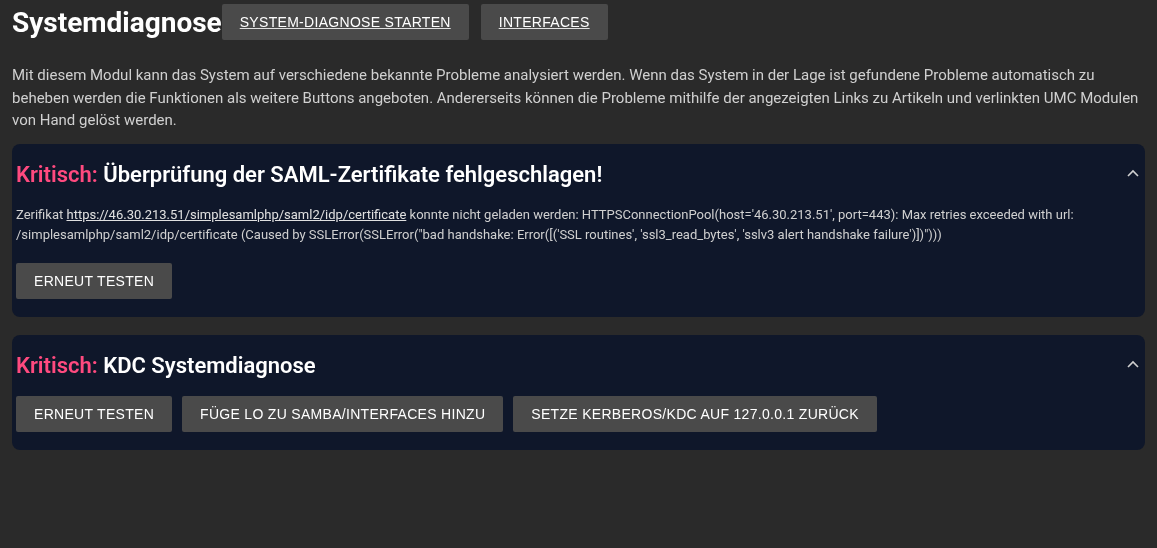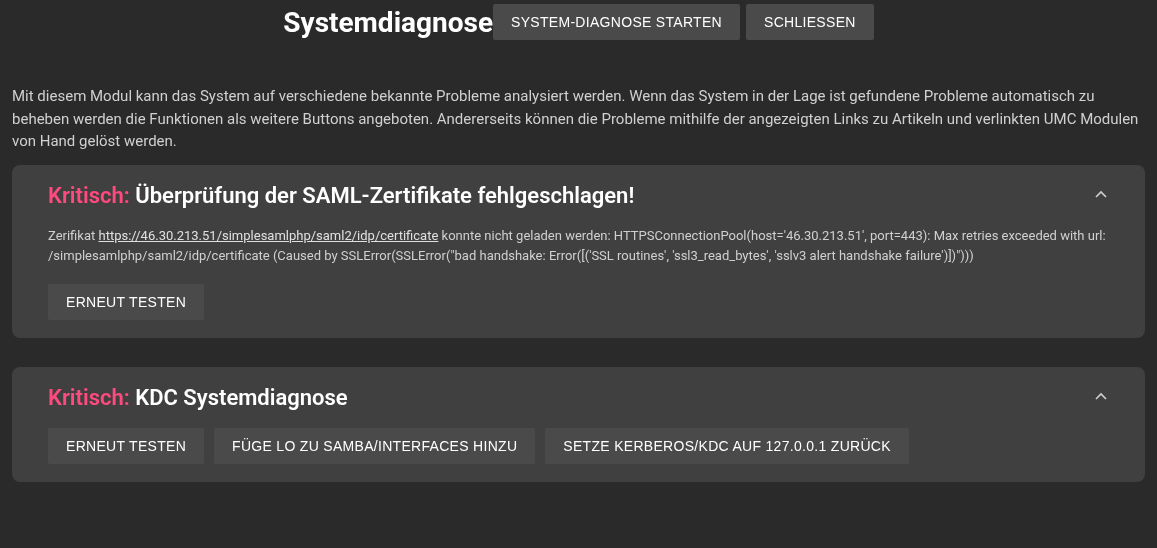--- a/index.html
+++ b/index.html
@@ -9,55 +9,56 @@
     }
     body {
       font-family: -apple-system, BlinkMacSystemFont, "Segoe UI", Roboto, Helvetica, Arial, sans-serif;
       background-color: #2a2a2a;
       color: #e0e0e0;
       padding: 4px 12px 12px 12px;
       font-size: 15px;
     }
     .header {
       display: flex;
-      justify-content: center;
+      justify-content: flex-start;
       align-items: center;
-      margin-bottom: 45px;
+      margin-bottom: 24px;
     }
     .title {
       font-size: 28px;
       font-weight: 700;
       color: #ffffff;
     }
     .header-buttons {
       display: flex;
-      gap: 6px;
+      gap: 12px;
+      text-decoration: underline;
     }
     .btn {
       background-color: #4a4a4a;
       color: #ffffff;
       border: none;
       padding: 10px 18px;
       font-size: 14px;
       font-weight: 500;
       letter-spacing: 0.3px;
       cursor: pointer;
       border-radius: 2px;
     }
     .description {
       color: #d0d0d0;
       line-height: 1.5;
       margin-bottom: 12px;
       font-size: 15px;
     }
     .card {
-      background-color: #404040;
+      background-color: #0f172a;
       border-radius: 8px;
-      padding: 18px 36px;
-      margin-bottom: 29px;
+      padding: 18px 4px;
+      margin-bottom: 18px;
     }
     .card-header {
       display: flex;
       justify-content: space-between;
       align-items: center;
       margin-bottom: 18px;
     }
     .card-title {
       font-size: 22px;
       font-weight: 600;
@@ -93,21 +94,21 @@
     .inline-prefix::after { content: " "; }
     .inline-suffix::before { content: " "; }
   </style>
 </head>
 <body>
 
 <div class="header">
   <h1 class="title">Systemdiagnose</h1>
   <div class="header-buttons">
     <button class="btn">SYSTEM-DIAGNOSE STARTEN</button>
-    <button class="btn">SCHLIESSEN</button>
+    <button class="btn">INTERFACES</button>
   </div>
 </div>
 
 <p class="description">Mit diesem Modul kann das System auf verschiedene bekannte Probleme analysiert werden. Wenn das System in der Lage ist gefundene Probleme automatisch zu beheben werden die Funktionen als weitere Buttons angeboten. Andererseits können die Probleme mithilfe der angezeigten Links zu Artikeln und verlinkten UMC Modulen von Hand gelöst werden.</p>
 
 <div class="card">
   <div class="card-header">
     <div class="card-title">
       <span class="critical">Kritisch:</span>
       <span>Überprüfung der SAML-Zertifikate fehlgeschlagen!</span>

